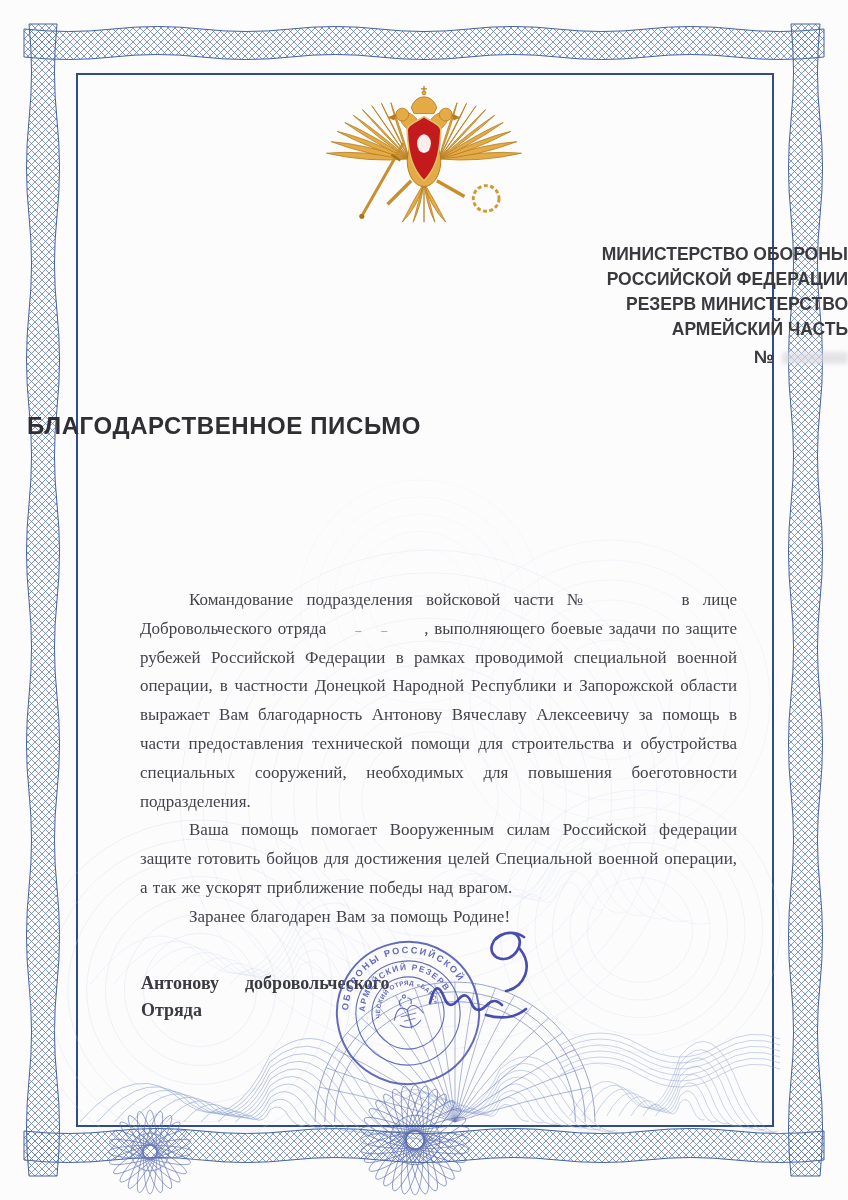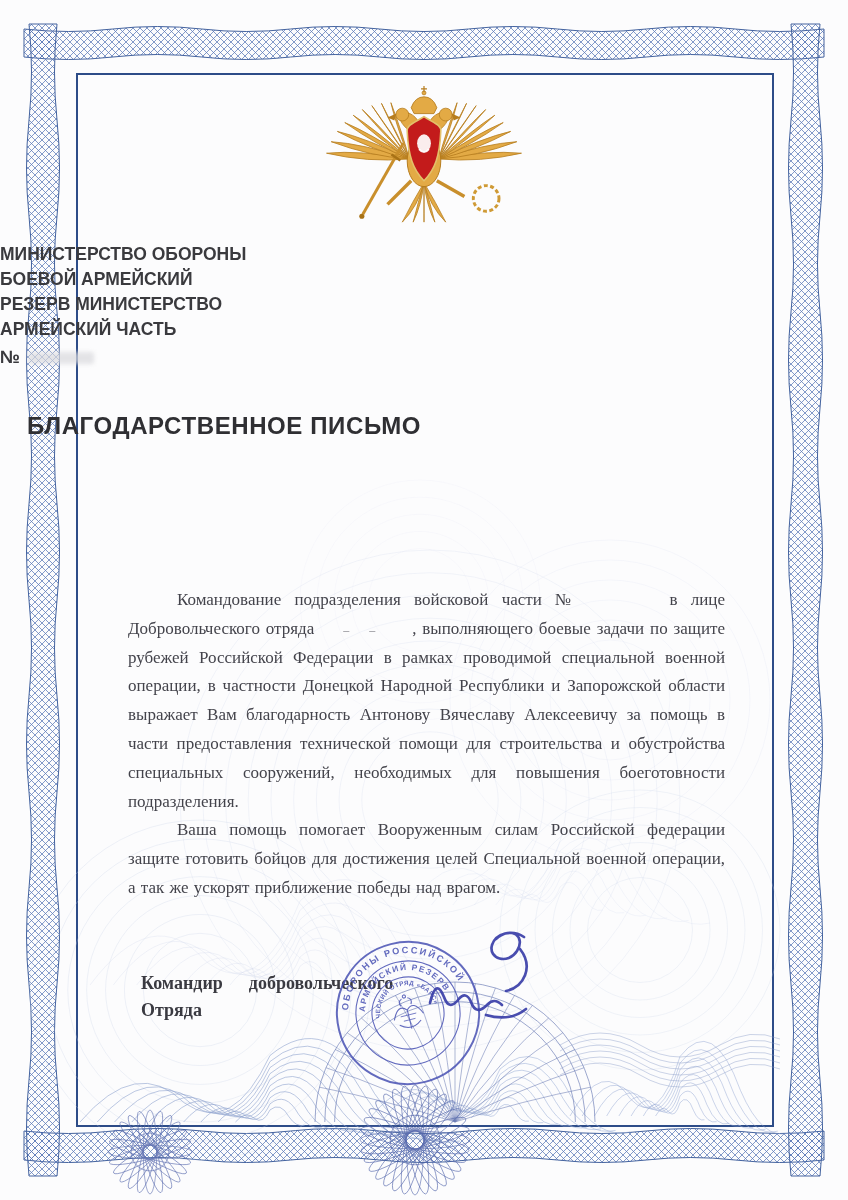--- a/index.html
+++ b/index.html
@@ -1,32 +1,32 @@
 <!DOCTYPE html>
 <html><head>
 <meta charset="utf-8">
 <style>
   html,body{margin:0;padding:0;background:#ffffff;}
   .page{position:relative;width:848px;height:1200px;background:#fcfcfd;overflow:hidden;
         font-family:"Liberation Serif",serif;}
   .abs{position:absolute;}
   svg{display:block;}
   
-  .letterhead{left:0;top:84px;width:848px;text-align:left;}
+  .letterhead{left:0;top:84px;width:848px;text-align:right;}
   .emblem-wrap{width:250px;margin:0 auto;}
   .ministry{margin-top:10px;}
   .header-line{font:700 17.5px/25px "Liberation Sans",sans-serif;color:#3a3a3e;}
   .num-row{margin-top:4px;font:700 18px/22px "Liberation Sans",sans-serif;color:#3a3a3e;}
   .num-smudge{display:inline-block;width:66px;height:12px;background:#d9d9dd;filter:blur(2px);
               opacity:.7;margin-left:8px;border-radius:2px;vertical-align:middle;}
   
   .title{left:0;top:412px;width:848px;
          font:700 24px "Liberation Sans",sans-serif;letter-spacing:.6px;color:#2f2f33;margin-left:27px;}
   
-  .body-text{left:128px;top:586px;width:597px;}
+  .body-text{left:140px;top:586px;width:597px;}
   .body-text p{margin:0;text-indent:49px;font:17px/28.8px "Liberation Serif",serif;
                text-align:justify;color:#43434b;word-spacing:1px;}
   .redact{display:inline-block;width:64px;height:10px;}
   .redact2{display:inline-block;width:86px;text-align:center;color:#82828a;
            font:400 12px "Liberation Serif",serif;letter-spacing:8px;text-indent:0;}
   
   .sig{left:141px;top:970px;width:340px;font:700 18px/27px "Liberation Serif",serif;color:#3a3a41;}
   .sig-gap{display:inline-block;width:26px;}
   
   .navy-rect{left:76px;top:73px;width:694px;height:1050px;border:2.5px solid #2d4c88;}
@@ -244,45 +244,46 @@
 
         <g>
           <path d="M125 33 C 136 40 143 42 142 48 C 141 73 136 87 125 98 C 114 87 109 73 108 48 C 107 42 114 40 125 33 Z" fill="#c31b1b" stroke="#e3c06a" stroke-width="1.6"></path>
           <ellipse cx="125" cy="60" rx="7" ry="9" fill="#ffffff" opacity="0.92"></ellipse>
           <path d="M120 66 q5 6 10 0" stroke="#ffffff" stroke-width="2" fill="none" opacity="0.9"></path>
         </g>
       </svg>
     </div>
     <div class="ministry">
       <div class="header-line">МИНИСТЕРСТВО ОБОРОНЫ</div>
-      <div class="header-line">БОЕВОЙ АРМЕЙСКИЙ</div>
+      <div class="header-line">РОССИЙСКОЙ ФЕДЕРАЦИИ</div>
       <div class="header-line">РЕЗЕРВ МИНИСТЕРСТВО</div>
       <div class="header-line">АРМЕЙСКИЙ ЧАСТЬ</div>
       <div class="num-row">
         <span>№</span><span class="num-smudge"></span>
       </div>
     </div>
   </div>
 
   <div class="abs title">БЛАГОДАРСТВЕННОЕ ПИСЬМО</div>
 
   <div class="abs body-text">
     <p>
       <span>Командование подразделения войсковой части №</span>
       <span class="redact"></span>
       <span>в лице Добровольческого отряда</span>
       <span class="redact2">– –</span>
       <span>, выполняющего боевые задачи по защите рубежей Российской Федерации в рамках проводимой специальной военной операции, в частности Донецкой Народной Республики и Запорожской области выражает Вам благодарность Антонову Вячеславу Алексеевичу за помощь в части предоставления технической помощи для строительства и обустройства специальных сооружений, необходимых для повышения боеготовности подразделения.</span>
     </p>
     <p>Ваша помощь помогает Вооруженным силам Российской федерации защите готовить бойцов для достижения целей Специальной военной операции, а так же ускорят приближение победы над врагом.</p>
+    <p>Заранее благодарен Вам за помощь Родине!</p>
   </div>
 
   <div class="abs sig">
     <div>
-      <span>Командир</span><span class="sig-gap"></span><span>добровольческого</span>
+      <span>Антонову</span><span class="sig-gap"></span><span>добровольческого</span>
     </div>
     <div>Отряда</div>
   </div>
 
   <svg class="abs" style="left:323px;top:928px" width="170" height="170" viewBox="-85 -85 170 170">
     <defs>
       <path id="sArcO" d="M -60 0 A 60 60 0 1 1 60 0"></path>
       <path id="sArc2" d="M -43 0 A 43 43 0 1 1 43 0"></path>
       <path id="sArc3" d="M -28 0 A 28 28 0 1 1 28 0"></path>
     </defs>

